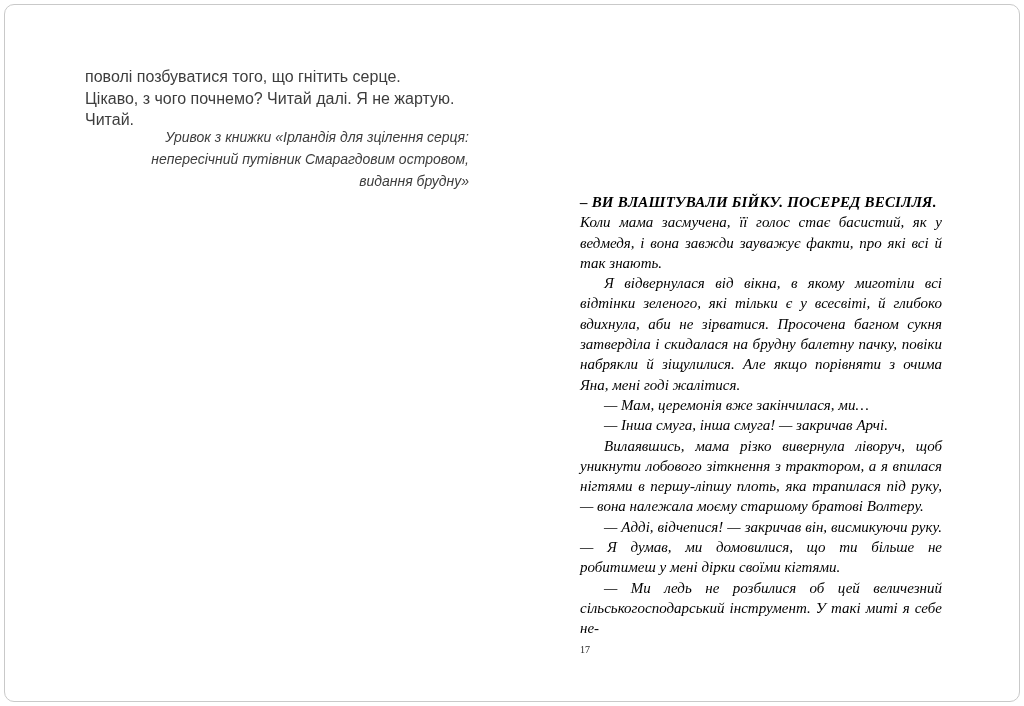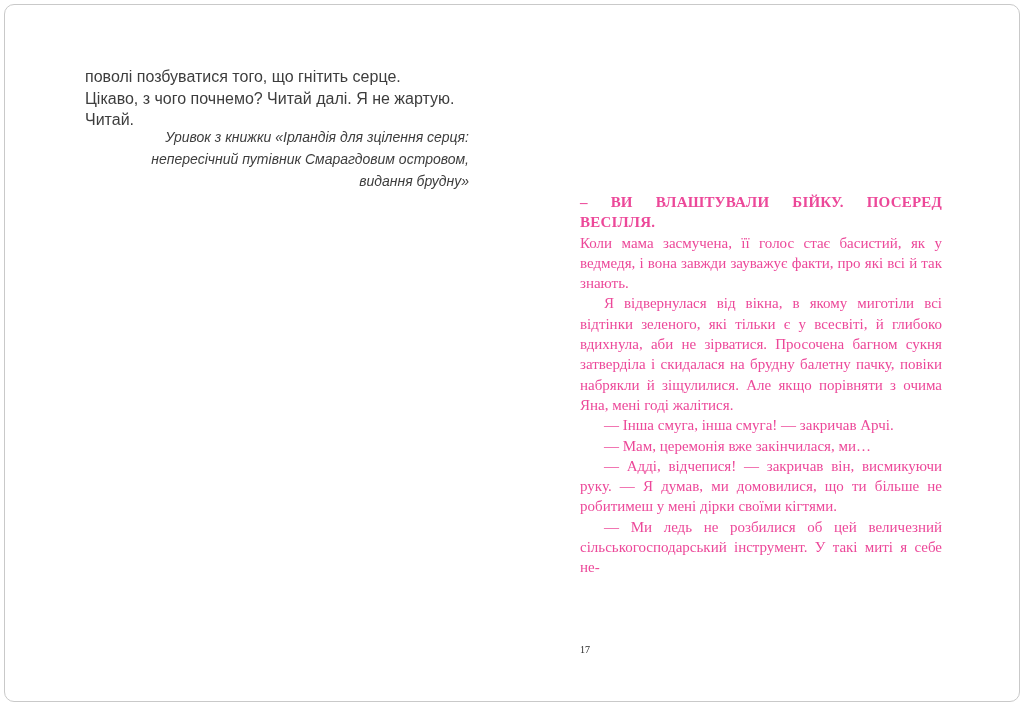--- a/index.html
+++ b/index.html
@@ -63,22 +63,23 @@
     height: 706px;
   }
   .right-body {
     position: absolute;
     left: 68px;  
     top: 192px;
     width: 362px;
     font-family: "Liberation Serif", "DejaVu Serif", serif;
     font-size: 15px;
     line-height: 20.3px;
-    color: #ec4899;
+    color: #000000;
     text-align: justify;
+    font-style: italic;
   }
   .right-body p {
     margin: 0;
     padding: 0;
   }
   .right-body p.indent {
     text-indent: 24px;
   }
   .opening-line {
     font-weight: 700;
@@ -113,24 +114,25 @@
 
   <div class="right-page">
     <div class="right-body">
 
       <p><span class="opening-line">– ВИ ВЛАШТУВАЛИ БІЙКУ. ПОСЕРЕД ВЕСІЛЛЯ.</span><br>
         <span>Коли мама засмучена, її голос стає басистий, як у ведмедя, і вона завжди зауважує факти, про які всі й так знають.</span>
       </p>
 
       <p class="indent">Я відвернулася від вікна, в якому миготіли всі відтінки зеленого, які тільки є у всесвіті, й глибоко вдихнула, аби не зірватися. Просочена багном сукня затверділа і скидалася на брудну балетну пачку, повіки набрякли й зіщулилися. Але якщо порівняти з очима Яна, мені годі жалітися.</p>
 
+      <p class="indent">— Мам, церемонія вже закінчилася, ми…</p>
+
       <p class="indent">— Інша смуга, інша смуга! — закричав Арчі.</p>
 
-      <p class="indent">— Мам, церемонія вже закінчилася, ми…</p>
-
+      <p class="indent">Вилаявшись, мама різко вивернула ліворуч, щоб уникнути лобового зіткнення з трактором, а я впилася нігтями в першу-ліпшу плоть, яка трапилася під руку, — вона належала моєму старшому братові Волтеру.</p>
 
       <p class="indent">— Адді, відчепися! — закричав він, висмикуючи руку. — Я думав, ми домовилися, що ти більше не робитимеш у мені дірки своїми кігтями.</p>
 
       <p class="indent">— Ми ледь не розбилися об цей величезний сільськогосподарський інструмент. У такі миті я себе не-</p>
 
     </div>
 
     <div class="page-number">17</div>
   </div>
 

